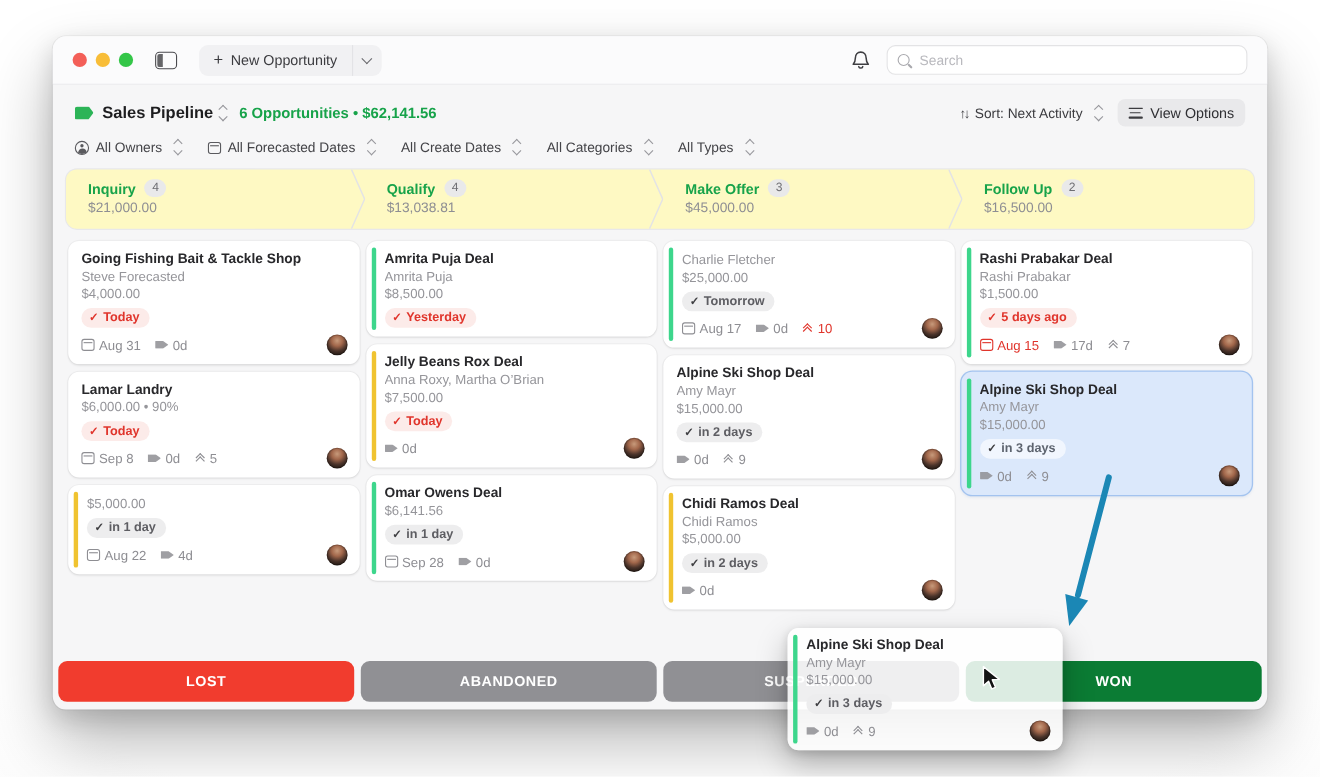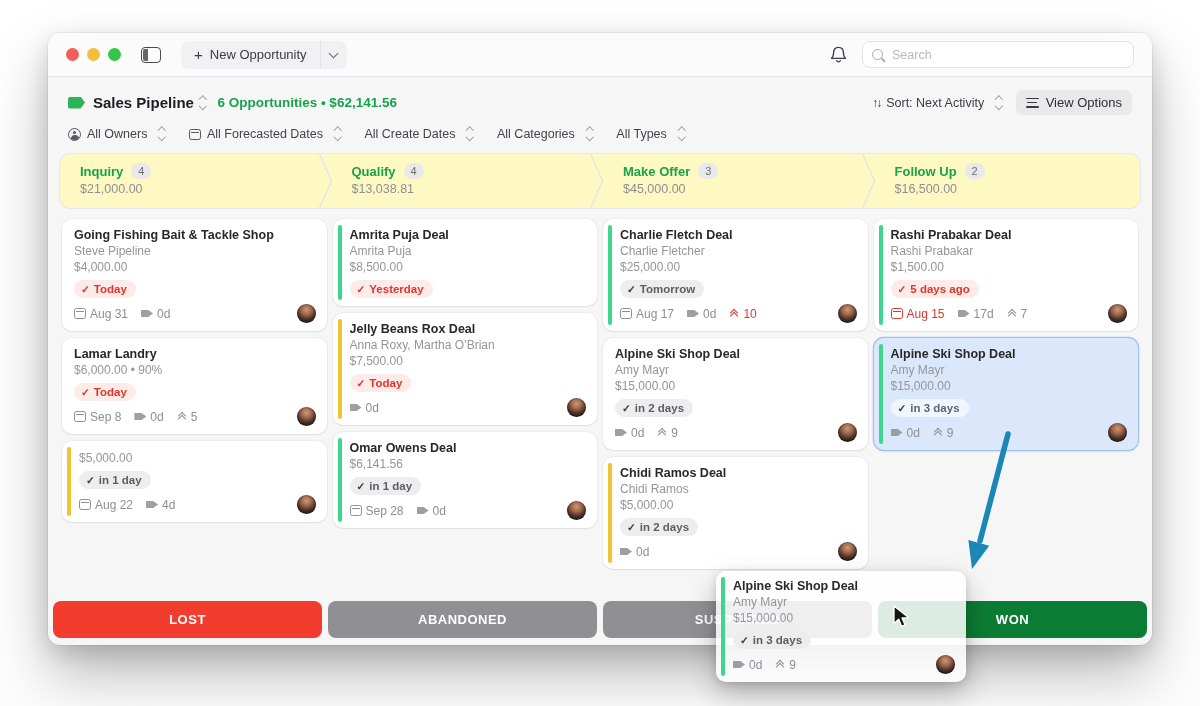--- a/index.html
+++ b/index.html
@@ -20,21 +20,21 @@
   .tl{width:13px;height:13px;border-radius:50%;margin-right:8px}
   .tl.r{background:#f35f58}.tl.y{background:#f8bd38}.tl.g{background:#34c648}
   .i-sidebar{width:20px;height:16px;border:1.7px solid #4a4a4e;border-radius:4px;position:relative;margin-left:12px;display:inline-block;box-sizing:border-box}
   .i-sidebar::before{content:"";position:absolute;left:1px;top:1px;bottom:1px;width:5px;background:#4a4a4e;border-radius:2px 0 0 2px;opacity:.85}
   .newopp{margin-left:20px;display:flex;align-items:center;background:#f1f1f3;border-radius:8px;height:28px;overflow:hidden}
   .newopp .main{display:flex;align-items:center;gap:7px;padding:0 13px;font-size:13px;color:#3c3c40;height:100%}
   .newopp .plus{font-size:15px;font-weight:500;color:#3c3c40;line-height:1}
   .newopp .dd{width:26px;height:100%;display:flex;align-items:center;justify-content:center;border-left:1px solid #e3e3e6}
   .chev-d{width:6px;height:6px;border:1.6px solid #6a6a6f;border-top:none;border-left:none;transform:rotate(45deg);margin-top:-3px;display:inline-block}
   .bell{margin-left:auto}
-  .search{margin-left:14px;width:272px;height:27px;background:#fff;border:1px solid #e3e3e5;border-radius:8px;
+  .search{margin-left:14px;width:328px;height:27px;background:#fff;border:1px solid #e3e3e5;border-radius:8px;
     display:flex;align-items:center;padding:0 9px;box-sizing:border-box;gap:7px}
   .i-search{width:9px;height:9px;border:1.7px solid #a9a9ae;border-radius:50%;position:relative;display:inline-block;flex:none}
   .i-search::after{content:"";position:absolute;width:4.5px;height:1.7px;background:#a9a9ae;transform:rotate(45deg);right:-3.8px;bottom:-1.2px;border-radius:1px}
   .search input{border:none;outline:none;background:transparent;font-size:12.5px;color:#333;width:100%;font-family:"Liberation Sans",sans-serif}
   .search input::placeholder{color:#b9b9be}
   
   .hdr{display:flex;align-items:center;padding:13px 20px 0}
   .i-flag{width:17px;height:12px;background:#2cb457;clip-path:polygon(0 0,74% 0,100% 50%,74% 100%,0 100%);border-radius:2px;display:inline-block}
   .hdr .title{font-size:15px;font-weight:700;color:#1d1d1f;margin-left:8px}
   .ud{display:inline-flex;flex-direction:column;align-items:center;margin-left:6px}
@@ -220,21 +220,21 @@
         </div>
       <div class="samt">$16,500.00</div>
     </div>
   </div>
 
   <div class="board">
 
     <div class="col">
       <div class="card">
         <div class="ct">Going Fishing Bait &amp; Tackle Shop</div>
-        <div class="cp">Steve Pipeline</div>
+        <div class="cp">Steve Forecasted</div>
         <div class="cv">$4,000.00</div>
         <div><span class="pill red">
               <span class="ck">✓</span>
               <span>Today</span>
             </span></div>
         <div class="foot">
           <span class="fi">
               <span class="i-cal"></span>
               <span>Aug 31</span>
             </span>
@@ -335,21 +335,20 @@
               <span>0d</span>
             </span>
           <span class="avatar"></span>
         </div>
       </div>
     </div>
 
     <div class="col">
       <div class="card striped">
         <span class="stripe green"></span>
-        <div class="ct">Charlie Fletch Deal</div>
         <div class="cp">Charlie Fletcher</div>
         <div class="cv">$25,000.00</div>
         <div><span class="pill gray">
               <span class="ck">✓</span>
               <span>Tomorrow</span>
             </span></div>
         <div class="foot">
           <span class="fi">
               <span class="i-cal"></span>
               <span>Aug 17</span>

